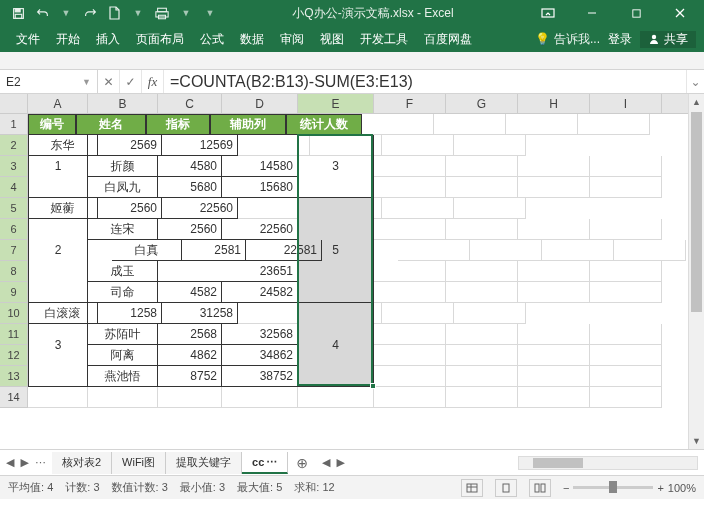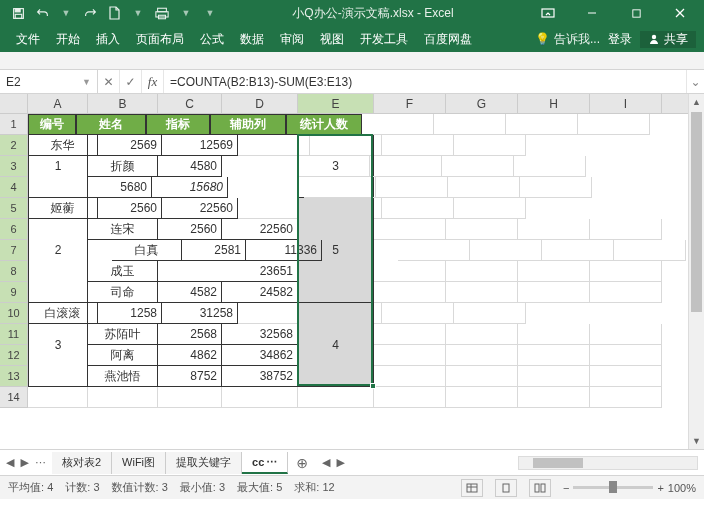--- a/index.html
+++ b/index.html
@@ -15,21 +15,21 @@
 .menubar .spacer{flex:1}
 .tell{display:flex;align-items:center;gap:4px;opacity:.9}
 .login{padding:0 8px}
 .share{display:flex;align-items:center;gap:4px;padding:0 8px;background:rgba(0,0,0,.15)}
 .ribbon-gap{height:18px;background:#f3f3f3;border-bottom:1px solid #d4d4d4}
 .formulabar{height:24px;background:#fff;border-bottom:1px solid #d4d4d4;display:flex;align-items:stretch}
 .namebox{width:98px;border-right:1px solid #d4d4d4;display:flex;align-items:center;padding:0 6px;font-size:12px}
 .namebox .dd{margin-left:auto;opacity:.5;font-size:9px}
 .fbbtn{width:22px;display:flex;align-items:center;justify-content:center;color:#777;border-right:1px solid #e6e6e6}
 .fx{font-style:italic;font-family:serif;font-size:13px;color:#555}
-.formula{flex:1;display:flex;align-items:center;padding:0 6px;font-size:12px}
+.formula{flex:1;display:flex;align-items:center;padding:0 6px;font-size:16px}
 .fexp{width:18px;display:flex;align-items:center;justify-content:center;color:#888;border-left:1px solid #e6e6e6}
 .grid-area{position:relative;height:355px;background:#fff;overflow:hidden}
 .corner{position:absolute;left:0;top:0;width:28px;height:20px;background:#e6e6e6;border-right:1px solid #ccc;border-bottom:1px solid #ccc}
 .colhdrs{position:absolute;left:28px;top:0;right:16px;height:20px;display:flex;background:#e6e6e6;border-bottom:1px solid #ccc}
 .ch{border-right:1px solid #ccc;display:flex;align-items:center;justify-content:center;font-size:12px;color:#444}
 .ch.sel{background:#c7e0b4}
 .rowhdrs{position:absolute;left:0;top:20px;width:28px;background:#e6e6e6;border-right:1px solid #ccc}
 .rh{height:21px;border-bottom:1px solid #ccc;display:flex;align-items:center;justify-content:center;font-size:11px;color:#444}
 .rh.sel{background:#c7e0b4}
 .cells{position:absolute;left:28px;top:20px;right:16px;bottom:0}
@@ -223,30 +223,32 @@
         <div class="cc ctr bordr" style="width: 76px; height: 63px; border-bottom: 1px solid rgb(51, 51, 51); position: absolute; left: 270px; top: 0px;">3</div>
         <div class="cc" style="width: 72px;"></div>
         <div class="cc" style="width: 72px;"></div>
         <div class="cc" style="width: 72px;"></div>
         <div class="cc" style="width: 72px;"></div>
       </div>
       <div class="crow" style="position: relative;">
         <div style="width: 60px; flex-shrink: 0;"></div>
         <div class="cc ctr bordr bordb" style="width: 70px;">折颜</div>
         <div class="cc rgt bordr bordb" style="width: 64px;">4580</div>
-        <div style="width: 76px; flex-shrink: 0;"></div>
-        <div class="cc" style="width: 72px;"></div>
-        <div class="cc" style="width: 72px;"></div>
-        <div class="cc" style="width: 72px;"></div>
-        <div class="cc" style="width: 72px;"></div>
-      </div>
-      <div class="crow" style="position: relative;">
-        <div style="width: 60px; flex-shrink: 0;"></div>
+        <div class="cc rgt bordr bordb" style="width: 76px;">14580</div>
+        <div style="width: 76px; flex-shrink: 0;"></div>
+        <div class="cc" style="width: 72px;"></div>
+        <div class="cc" style="width: 72px;"></div>
+        <div class="cc" style="width: 72px;"></div>
+        <div class="cc" style="width: 72px;"></div>
+      </div>
+      <div class="crow" style="position: relative;">
+        <div style="width: 60px; flex-shrink: 0;"></div>
+        <div class="cc ctr bordr bordb" style="width: 70px;">白凤九</div>
         <div class="cc rgt bordr bordb" style="width: 64px;">5680</div>
-        <div class="cc rgt bordr bordb" style="width: 76px; font-style: italic;">15680</div>
+        <div class="cc rgt bordr bordb" style="width: 76px;">15680</div>
         <div style="width: 76px; flex-shrink: 0;"></div>
         <div class="cc" style="width: 72px;"></div>
         <div class="cc" style="width: 72px;"></div>
         <div class="cc" style="width: 72px;"></div>
         <div class="cc" style="width: 72px;"></div>
       </div>
       <div class="crow" style="position: relative;">
         <div class="cc ctr bordl bordr" style="width: 60px; height: 105px; border-bottom: 1px solid rgb(51, 51, 51); position: absolute; left: 0px; top: 0px;">2</div>
         <div class="cc ctr bordr bordb" style="width: 70px;">姬蘅</div>
         <div class="cc rgt bordr bordb" style="width: 64px;">2560</div>
@@ -265,21 +267,21 @@
         <div style="width: 76px; flex-shrink: 0;"></div>
         <div class="cc" style="width: 72px;"></div>
         <div class="cc" style="width: 72px;"></div>
         <div class="cc" style="width: 72px;"></div>
         <div class="cc" style="width: 72px;"></div>
       </div>
       <div class="crow" style="position: relative; margin-left: 24px;">
         <div style="width: 60px; flex-shrink: 0;"></div>
         <div class="cc ctr bordr bordb" style="width: 70px;">白真</div>
         <div class="cc rgt bordr bordb" style="width: 64px;">2581</div>
-        <div class="cc rgt bordr bordb" style="width: 76px;">11336</div>
+        <div class="cc rgt bordr bordb" style="width: 76px;">22581</div>
         <div style="width: 76px; flex-shrink: 0;"></div>
         <div class="cc" style="width: 72px;"></div>
         <div class="cc" style="width: 72px;"></div>
         <div class="cc" style="width: 72px;"></div>
         <div class="cc" style="width: 72px;"></div>
       </div>
       <div class="crow" style="position: relative; text-align: center;">
         <div style="width: 60px; flex-shrink: 0;"></div>
         <div class="cc ctr bordr bordb" style="width: 70px;">成玉</div>
         <div class="cc rgt bordr bordb" style="width: 64px; margin-top: 20px;">3651</div>

